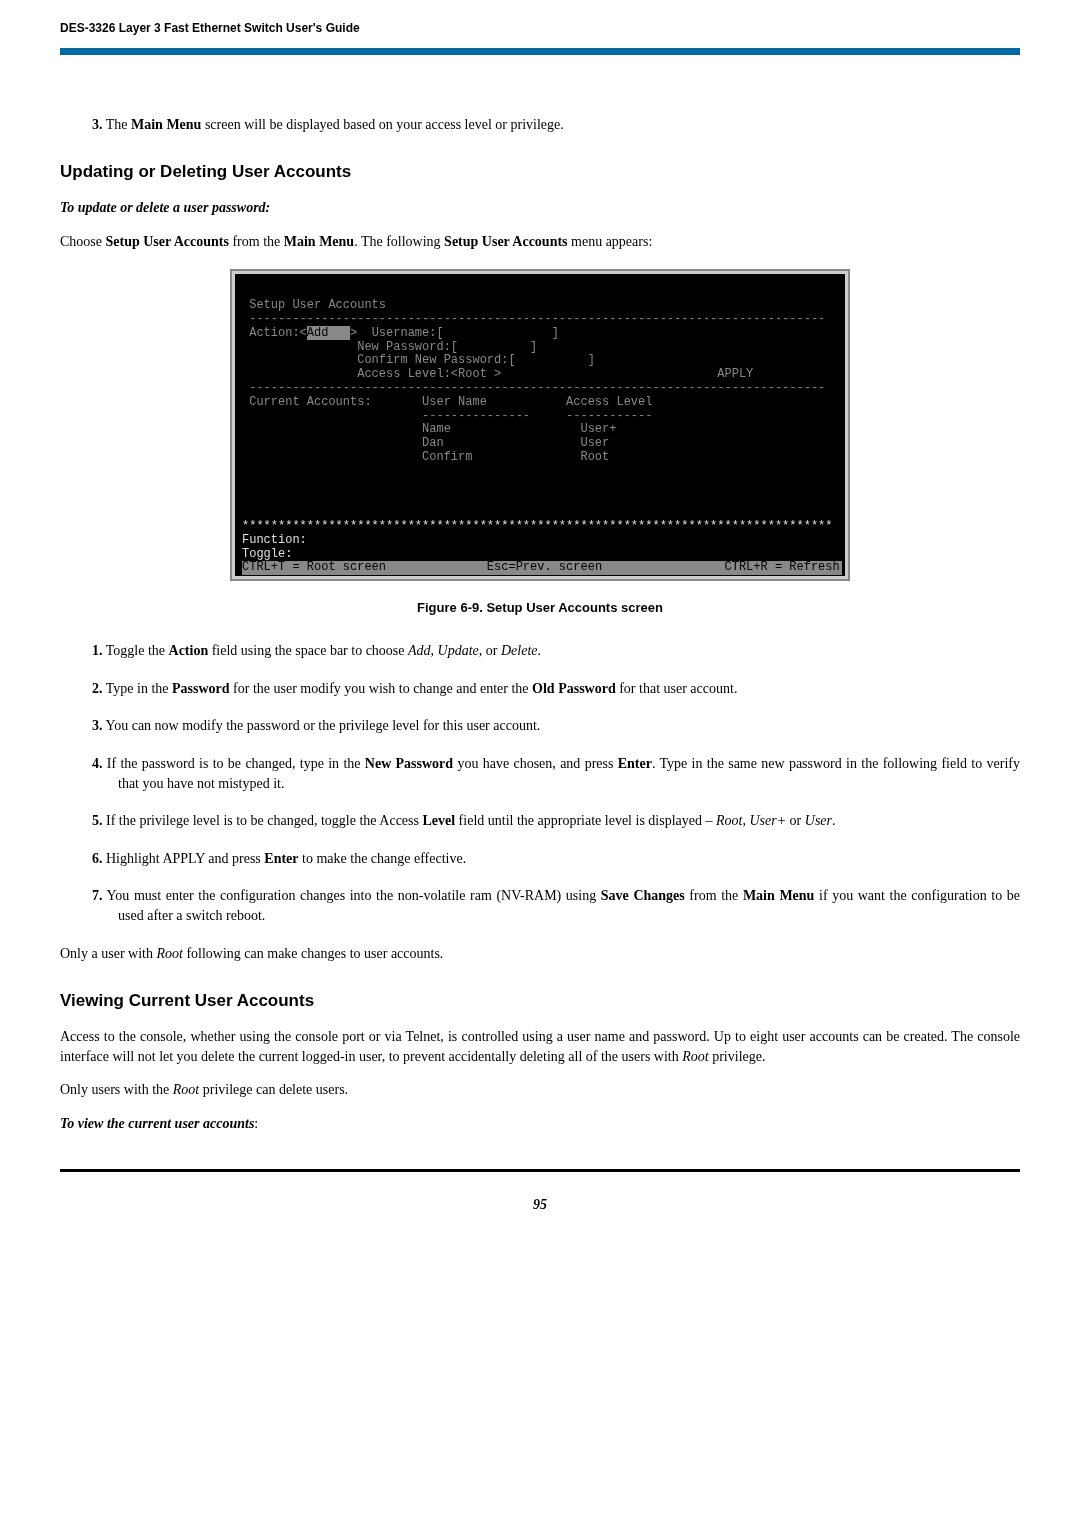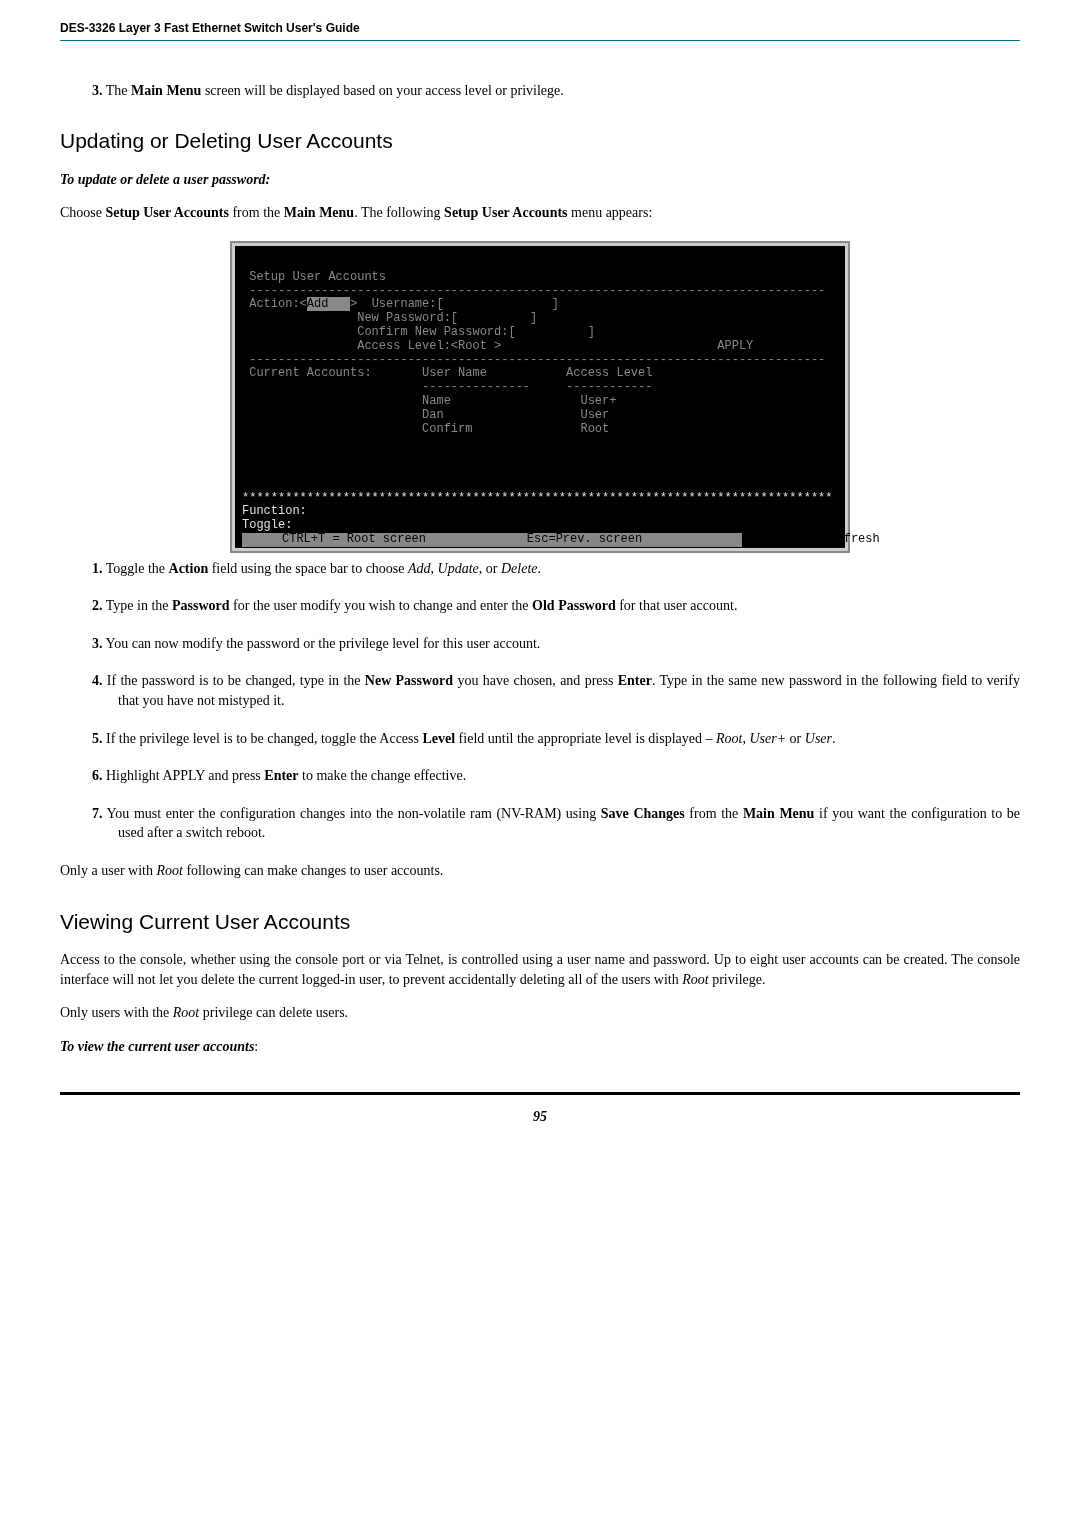--- a/index.html
+++ b/index.html
@@ -9,36 +9,36 @@
       color: #000;
       background: #fff;
       width: 1080px;
       padding: 20px 60px 40px 60px;
       line-height: 1.4;
     }
     .header-line {
       font-family: Arial, sans-serif;
       font-weight: bold;
       font-size: 12px;
-      border-bottom: 1px solid #0369a1;
-      padding-bottom: 3px;
-      margin-bottom: 40px;
+      border-bottom: 7px solid #0369a1;
+      padding-bottom: 11px;
+      margin-bottom: 60px;
     }
     .numbered {
       margin-left: 32px;
       margin-bottom: 18px;
       text-indent: -26px;
       padding-left: 26px;
       text-align: justify;
     }
     .num { font-weight: bold; }
     .h2 {
       font-family: Arial, sans-serif;
-      font-weight: normal;
-      font-size: 21px;
+      font-weight: bold;
+      font-size: 17px;
       margin-top: 26px;
       margin-bottom: 14px;
     }
     .bold-italic { font-weight: bold; font-style: italic; margin-bottom: 14px; }
     .para { margin-bottom: 14px; text-align: justify; }
     .figure-wrap { text-align: center; margin: 18px 0 6px 0; }
     .terminal {
       display: inline-block;
       border: 2px solid #888;
       box-shadow: inset 0 0 0 3px #ccc;
@@ -49,28 +49,28 @@
       white-space: pre;
       text-align: left;
       padding: 14px 10px 4px 10px;
       width: 620px;
       line-height: 1.15;
     }
     .t-title { color: #888; }
     .t-dash { color: #888; }
     .t-sel { background: #888; color: #000; }
     .t-white { color: #e0e0e0; }
-    .t-statbar { background: #888; color: #000; display: inline-block; width: 500px; padding-left: 40px; }
+    .t-statbar { background: #888; color: #000; display: inline-block; width: 600px; }
     .fig-caption {
       font-family: Arial, sans-serif;
       font-weight: bold;
       font-size: 13px;
       margin: 18px 0 24px 0;
     }
-    .footer-rule { border-top: 3px solid #000; margin-top: 36px; padding-top: 12px; text-align: center; }
+    .footer-rule { border-top: 3px solid #000; margin-top: 36px; padding-top: 23px; text-align: center; }
     .page-num { font-family: Georgia, serif; font-style: italic; font-weight: bold; font-size: 14px; }
     b { font-weight: bold; }
     i { font-style: italic; }
   </style>
 </head>
 <body>
 
 <div class="header-line">DES-3326 Layer 3 Fast Ethernet Switch User's Guide</div>
 
 <div class="numbered">
@@ -101,20 +101,21 @@
 <span>                         Dan                   User</span>
 <span>                         Confirm               Root</span>
 <span> </span>
 <span> </span>
 <span> </span>
 <span> </span>
 <span class="t-white">**********************************************************************************</span>
 <span class="t-white">Function:</span>
 <span class="t-white">Toggle:</span>
 <span class="t-statbar"><span>CTRL+T = Root screen</span>              <span>Esc=Prev. screen</span>                 <span>CTRL+R = Refresh</span></span></div>
+<div class="fig-caption">Figure 6-9.  Setup User Accounts screen</div>
 </div>
 
 <div class="numbered">
   <span class="num">1.</span>
   <span>Toggle the </span><b>Action</b><span> field using the space bar to choose </span><i>Add</i><span>, </span><i>Update</i><span>, or </span><i>Delete</i><span>.</span>
 </div>
 
 <div class="numbered">
   <span class="num">2.</span>
   <span>Type in the </span><b>Password</b><span> for the user modify you wish to change and enter the </span><b>Old Password</b><span> for that user account.</span>

